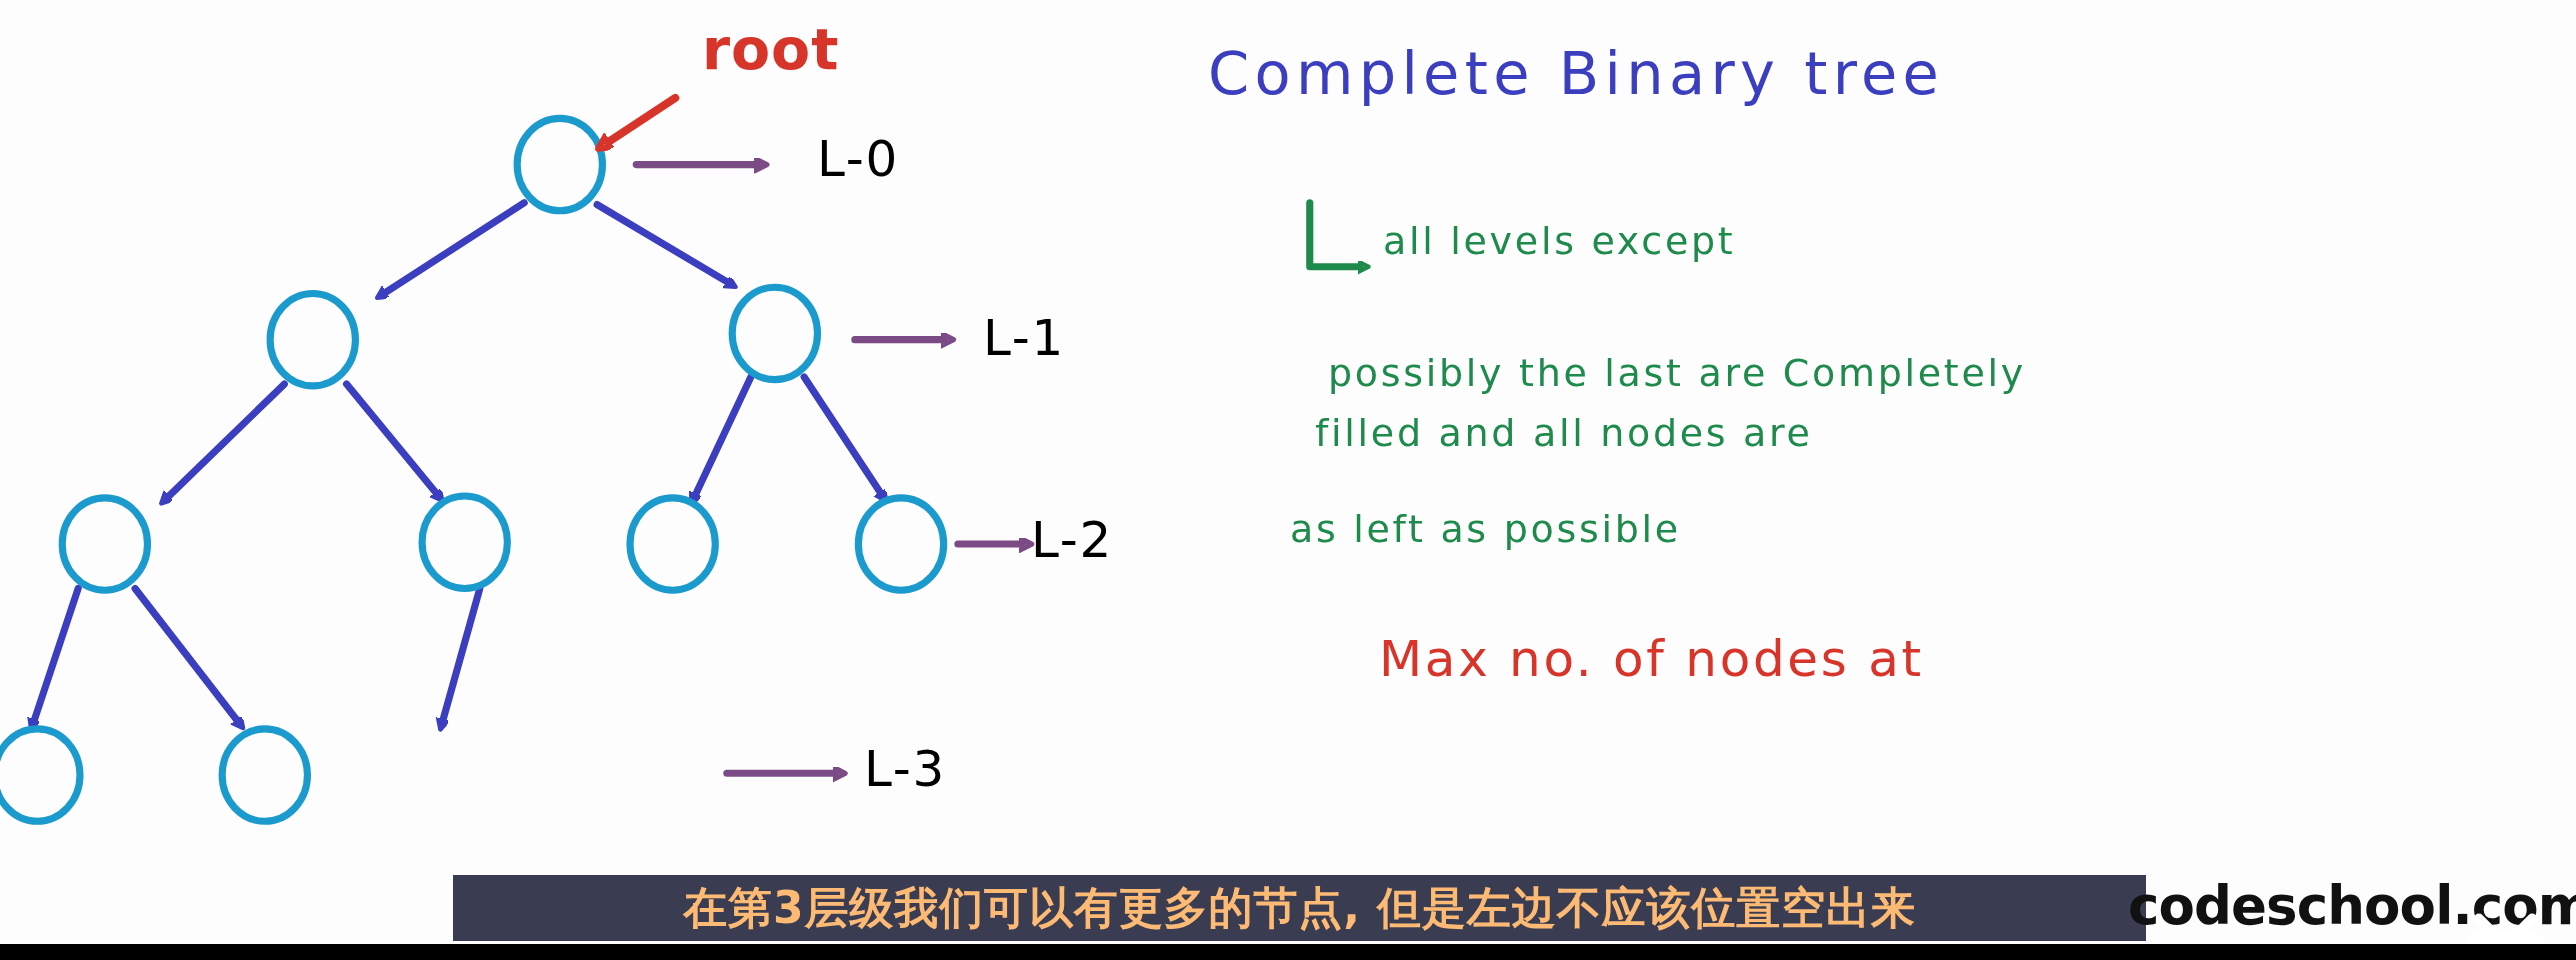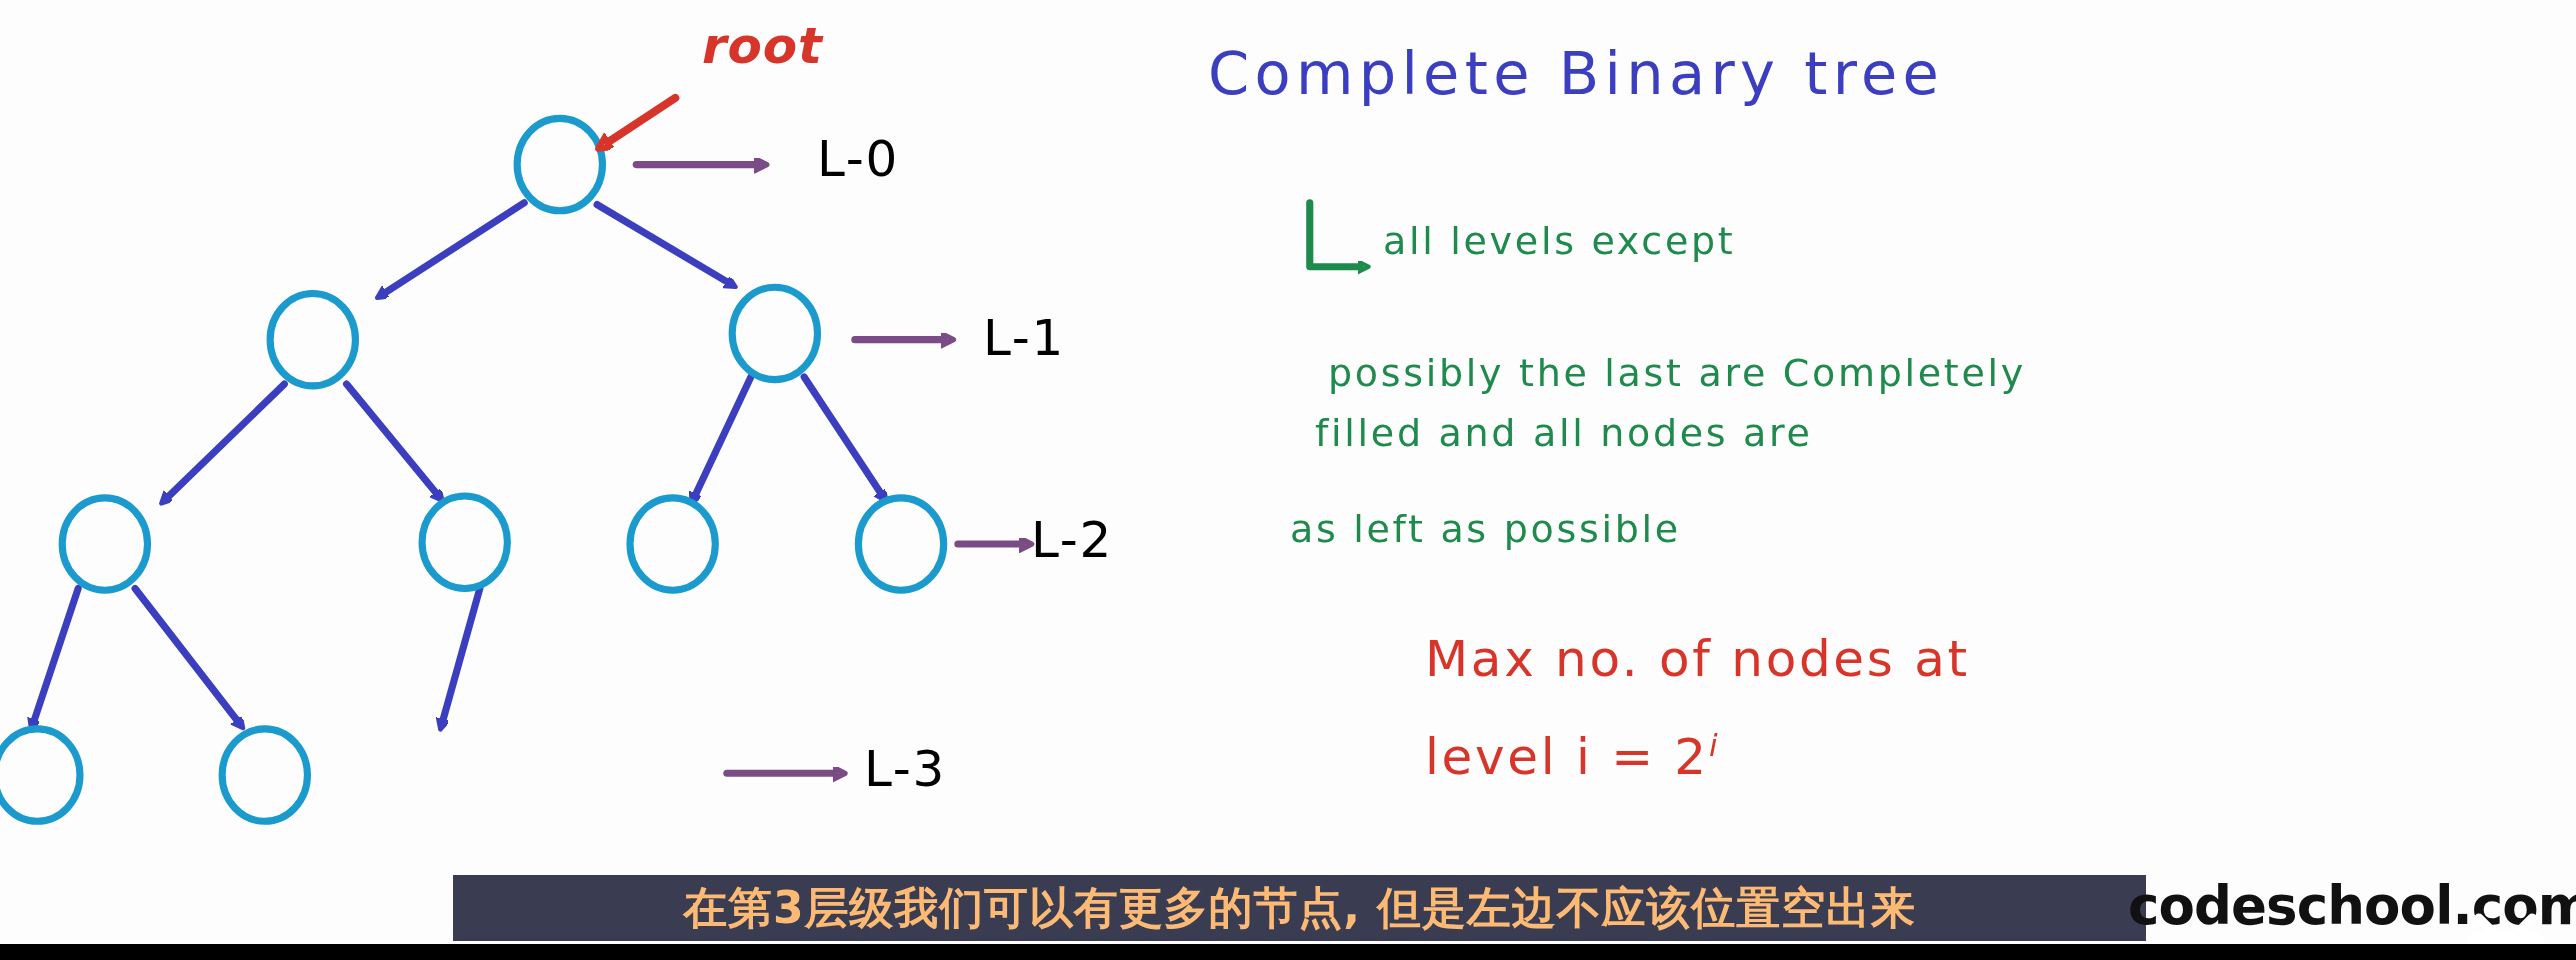--- a/index.html
+++ b/index.html
@@ -48,32 +48,30 @@
     letter-spacing: 5.3px;
     font-weight: 500;
   }
   .body-text {
     font-size: 38px;
     letter-spacing: 2.7px;
   }
   .red-text {
     font-size: 50px;
     letter-spacing: 2.7px;
-    margin-left: 46px;
   }
   .level-label {
     font-size: 50px;
     letter-spacing: 1.8px;
     font-weight: 500;
   }
   .root-label {
-    font-size: 50px;
+    font-size: 57px;
     letter-spacing: 0.9px;
     font-weight: 600;
-    font-style: italic;
   }
   .sup {
     font-size: 0.62em;
     vertical-align: super;
     font-style: italic;
   }
 
   
   #subtitle-bar {
     position: absolute;
@@ -199,21 +197,20 @@
   <div class="hand-text hand-green body-text" style="left:1383px; top:222px;">all levels except</div>
 
   <div class="hand-text hand-green body-text" style="left:1328px; top:318px;margin-top:36px;">possibly the last are Completely</div>
 
   <div class="hand-text hand-green body-text" style="left:1315px; top:414px;">filled and all nodes are</div>
 
   <div class="hand-text hand-green body-text" style="left:1290px; top:510px;">as left as possible</div>
 
   <div class="hand-text hand-red red-text" style="left:1379px; top:633px;">Max no. of nodes at</div>
 
-  <div class="hand-text hand-red red-text" style="left:1379px; top:729px;"><span>level i =  2</span><span class="sup">i</span></div>
 
   <div id="subtitle-bar">
     <span id="subtitle-text">在第3层级我们可以有更多的节点, 但是左边不应该位置空出来</span>
   </div>
 
   <div id="watermark">codeschool.com</div>
 
   <svg id="player-logo" viewBox="0 0 120 80">
     <path d="M30,14 L48,32 M90,14 L72,32" stroke="#ffffff" stroke-width="11" fill="none" stroke-linecap="round"></path>
     <rect x="16" y="28" width="88" height="62" rx="16" ry="16" fill="#ffffff"></rect>

